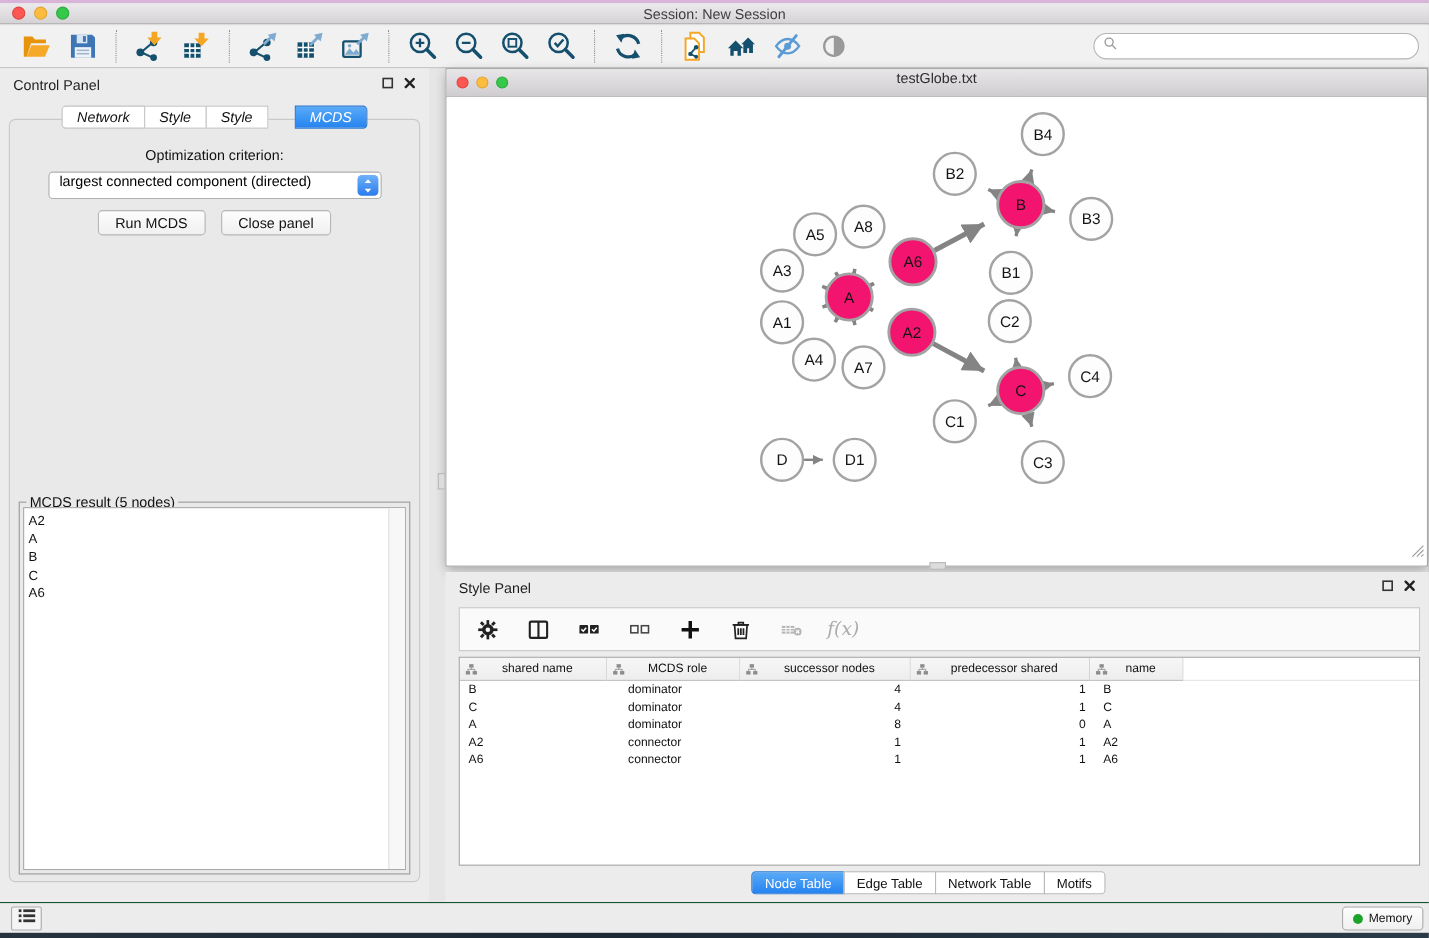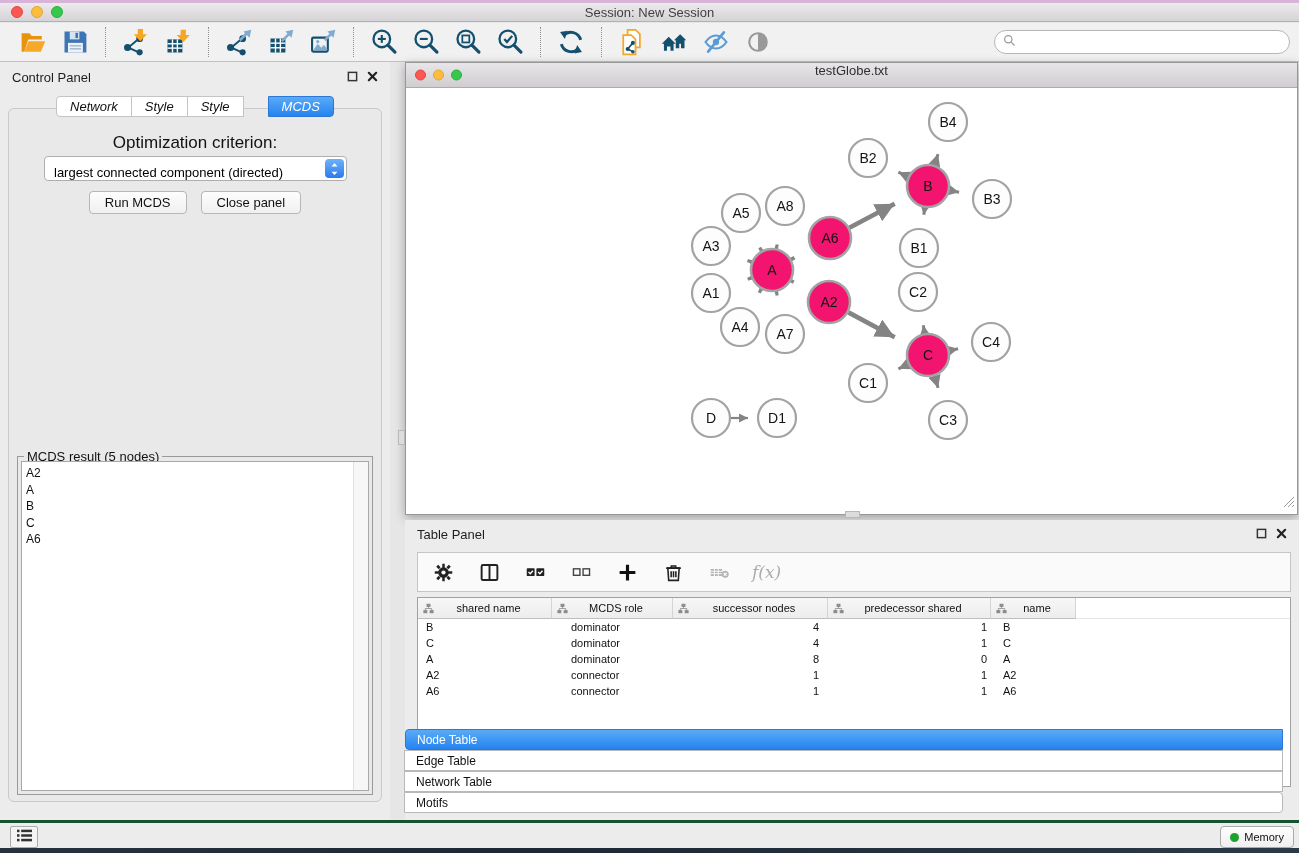--- a/index.html
+++ b/index.html
@@ -34,23 +34,23 @@
   .panel-title { font-size:13px; color:#1E1E1E; }
   .panel-icons { margin-left:auto; display:flex; gap:9px; align-items:center; }
   .cp-tabs { position:absolute; top:34px; left:0; right:0; display:flex; justify-content:center; z-index:3;font-style:italic; }
   .ctab { font-size:13px; color:#111; background:#fff; border:1px solid #C4C4C4; padding:2px 13px; height:21px;
           display:flex; align-items:center; margin-left:-1px; }
   .ctab:first-child { border-radius:4px 0 0 4px; margin-left:0; }
   .ctab:last-child { border-radius:0 4px 4px 0;margin-left:24px; }
   .ctab.active { background:linear-gradient(#5AAAF7,#2584F0); color:#fff; border-color:#2B78D4; }
   .cp-box { position:absolute; left:8px; right:8px; top:46px; bottom:18px; background:#E9E9E9;
             border:1px solid #C9C9C9; border-radius:6px; }
-  .opt-label { position:absolute; top:24px; left:0; right:0; text-align:center; font-size:17px; color:#111; }
+  .opt-label { position:absolute; top:24px; left:0; right:0; text-align:center; font-size:13px; color:#111; }
   .dropdown { position:absolute; left:35px; right:34px; top:47px; height:25px; background:#fff;
-              border:1px solid #AFAFAF; border-radius:4px; display:flex; align-items:flex-end; }
+              border:1px solid #AFAFAF; border-radius:4px; display:flex; align-items:flex-start; }
   .dd-value { font-size:13px; color:#000; padding-left:9px; flex:1; white-space:nowrap; overflow:hidden; }
   .dd-stepper { position:absolute; right:2px; top:2px; bottom:2px; width:19px; border-radius:4px;
                 background:linear-gradient(#6FB1F9,#2B7BEE); display:flex; align-items:center; justify-content:center; }
   .btn-row { position:absolute; top:82px; left:0; right:0; display:flex; justify-content:center; gap:14px; }
   .mac-btn { font-size:13px; color:#111; background:linear-gradient(#FDFDFD,#F0F0F0); border:1px solid #B6B6B6;
              border-radius:4px; padding:3px 15px; }
   .result-box { position:absolute; left:8px; right:8px; top:347px; bottom:6px; border:1px solid #9A9A9A; }
   .result-legend { position:absolute; top:-8px; left:6px; background:#E9E9E9; font-size:13px; color:#111; padding:0 3px; }
   .result-list { position:absolute; left:3px; right:3px; top:4px; bottom:3px; background:#fff; border:1px solid #A8A8A8; }
   .result-items { padding:3px 0 0 4px; font-size:12px; color:#111; line-height:16.5px; }
@@ -87,29 +87,29 @@
   .t-hcell .hico { margin-left:5px; display:flex; }
   .t-hcell .hlabel { margin:0 auto; padding-right:8px; }
   .t-hfill { border-bottom:1px solid #E6E6E6; background:#fff; }
   .t-row { display:grid; grid-template-columns:134px 121px 155px 163px 85px 1fr; height:16px; font-size:11px; color:#111; }
   .t-row div { display:flex; align-items:center; }
   .t-row div:nth-child(1) { padding-left:8px; }
   .t-row div:nth-child(2) { padding-left:19px; }
   .t-row div:nth-child(3) { justify-content:flex-end; padding-right:9px; }
   .t-row div:nth-child(4) { justify-content:flex-end; padding-right:4px; }
   .t-row div:nth-child(5) { padding-left:12px; }
-  .tp-tabs { position:absolute; bottom:7px; left:0; right:16px; display:flex; justify-content:center;flex-direction:column; }
+  .tp-tabs { position:absolute; bottom:7px; left:0; right:16px; display:flex; justify-content:center; }
   .ttab { font-size:12px; color:#111; background:#fff; border:1px solid #B9B9B9; padding:2px 11px; height:21px;
           display:flex; align-items:center; margin-left:-1px; }
   .ttab:first-child { border-radius:4px 0 0 4px; margin-left:0; }
   .ttab:last-child { border-radius:0 4px 4px 0; }
   .ttab.active { background:linear-gradient(#5AAAF7,#2584F0); color:#fff; border-color:#2B78D4; }
 
   
-  .statusbar { position:absolute; left:0; top:820px; right:0; height:28px; background:#ECECEC; border-top:3px solid #14532d; }
+  .statusbar { position:absolute; left:0; top:820px; right:0; height:28px; background:#ECECEC; border-top:1px solid #14532d; }
   .list-btn { position:absolute; left:10px; top:3px; width:28px; height:22px; background:#F4F4F4;
               border:1px solid #ABABAB; border-radius:2px; display:flex; align-items:center; justify-content:center; }
   .memory-btn { position:absolute; right:5px; top:3px; height:22px; background:linear-gradient(#FDFDFD,#F0F0F0);
                 border:1px solid #ABABAB; border-radius:4px; display:flex; align-items:center; gap:5px; padding:0 9px; }
   .memory-dot { width:9px; height:9px; border-radius:50%; background:#1EA32A; }
   .memory-label { font-size:11px; color:#111; }
   .bottom-strip { position:absolute; left:0; bottom:0; right:0; height:5px;
                   background:linear-gradient(90deg,#26333F,#1C2834 40%,#2B3A47); }
 </style>
 </head>
@@ -430,21 +430,21 @@
           </g>
         </svg>
     </div>
   </div>
 
   <div class="splitter-v"></div>
   <div class="splitter-h"></div>
 
   <div class="table-panel">
     <div class="tp-header">
-      <span class="panel-title">Table Panel</span>
+      <span class="panel-title">Style Panel</span>
       <span class="panel-icons">
         <span><svg viewBox="0 0 12 12" width="11" height="11">
               <rect x="1.5" y="1.5" width="9" height="9" fill="none" stroke="#333" stroke-width="1.6"></rect>
             </svg></span>
         <span><svg viewBox="0 0 12 12" width="11" height="11">
               <path d="M2 2l8 8M10 2l-8 8" stroke="#222" stroke-width="2.4" stroke-linecap="round"></path>
             </svg></span>
       </span>
     </div>
     <div class="tp-toolbar">

